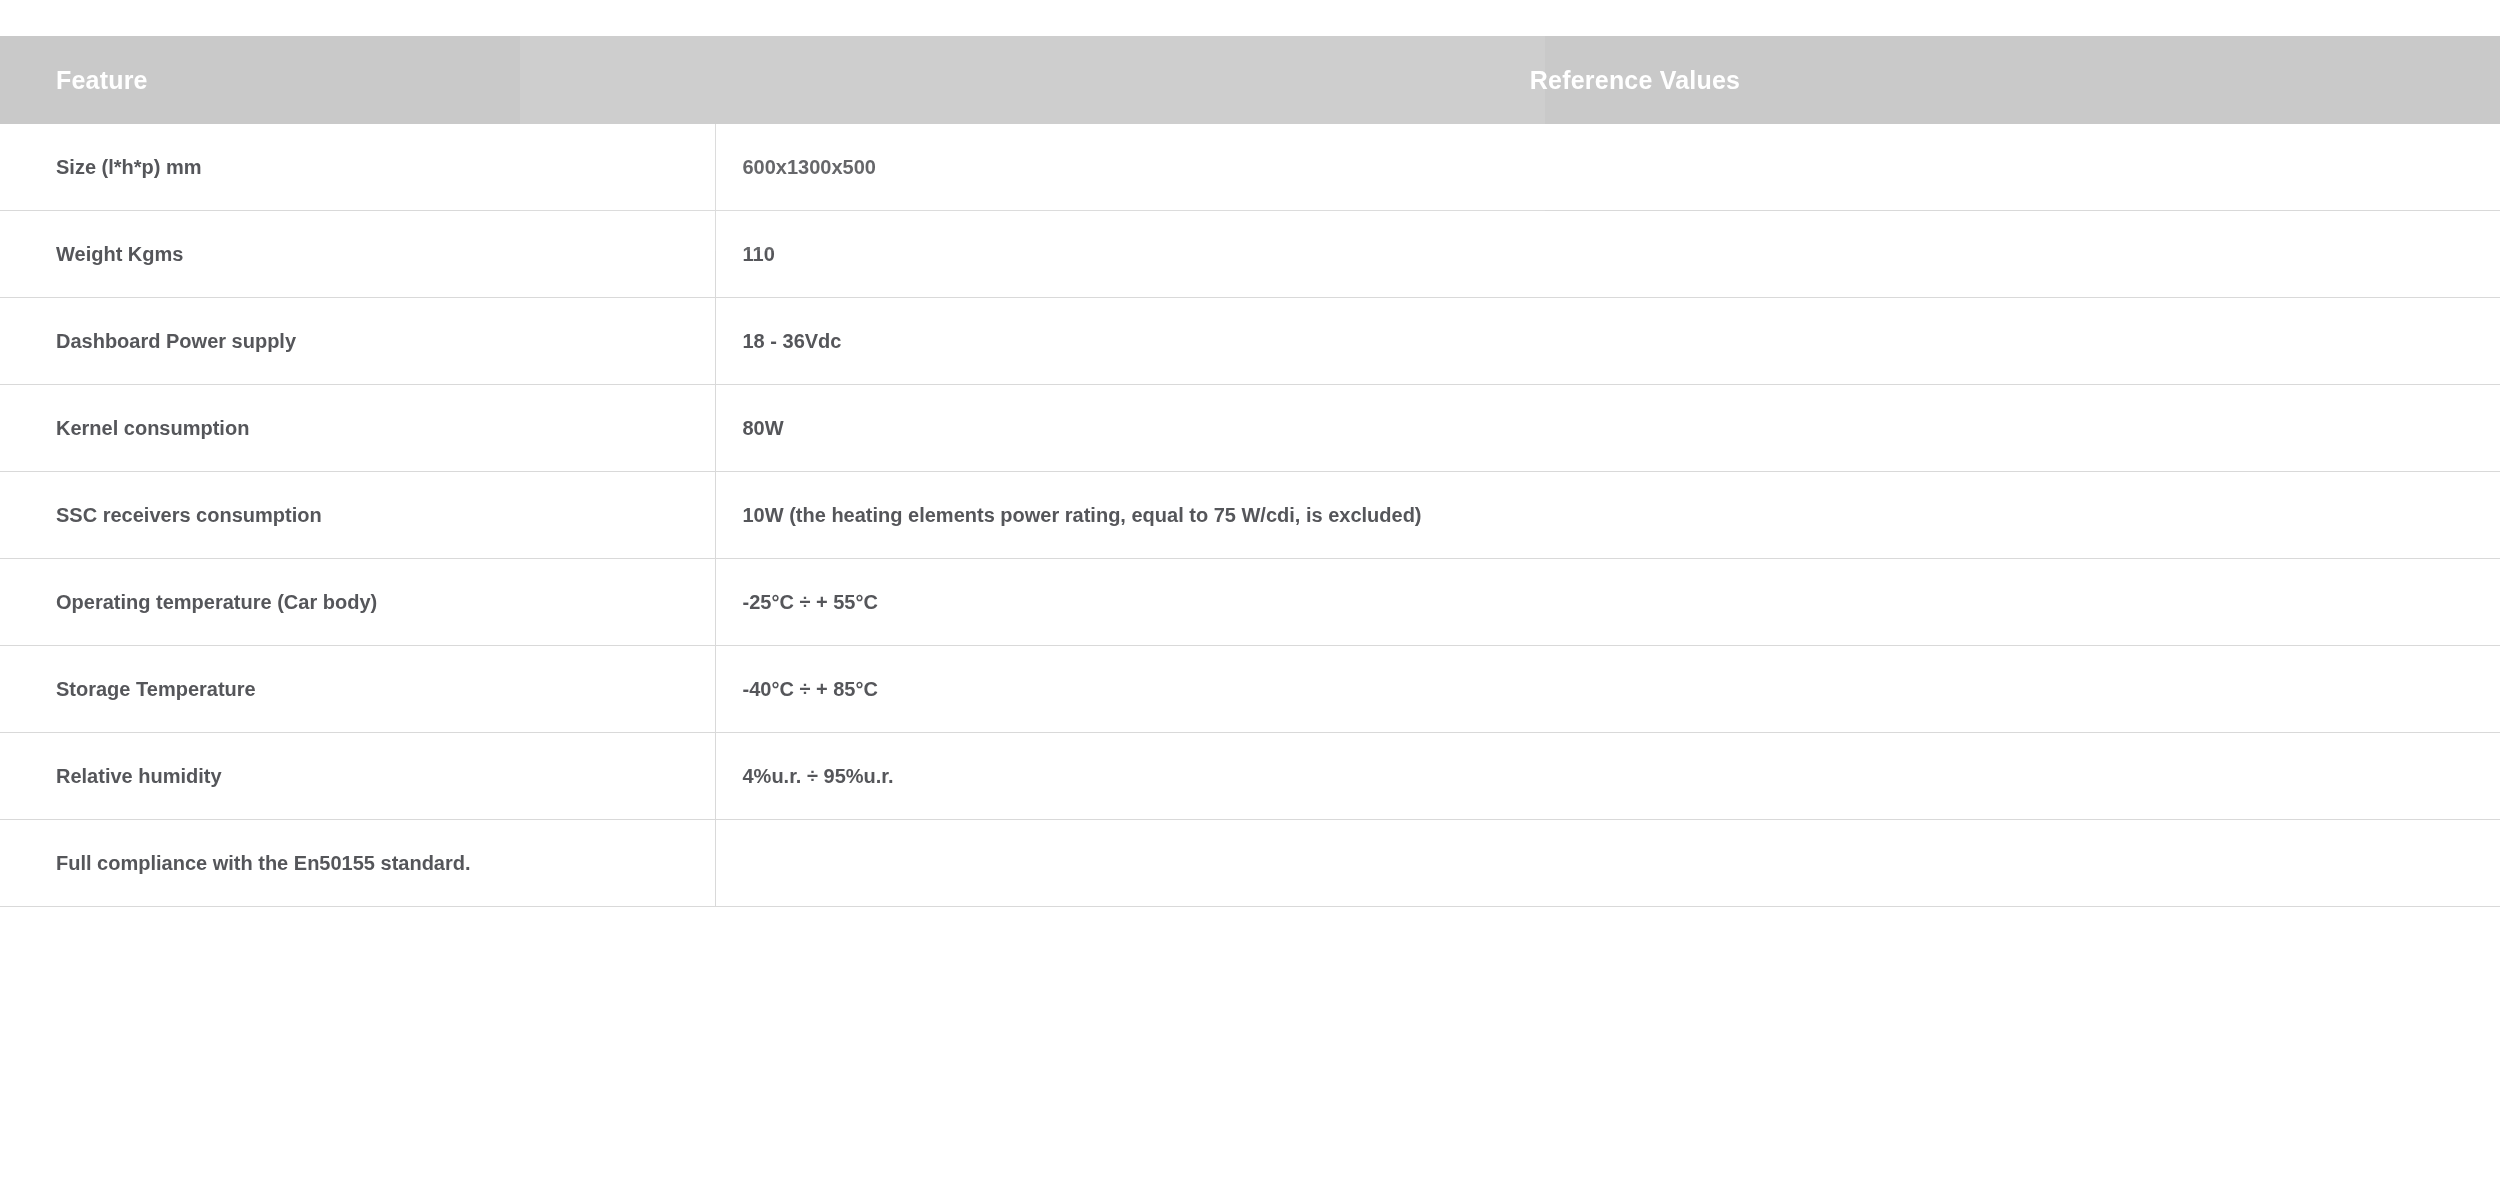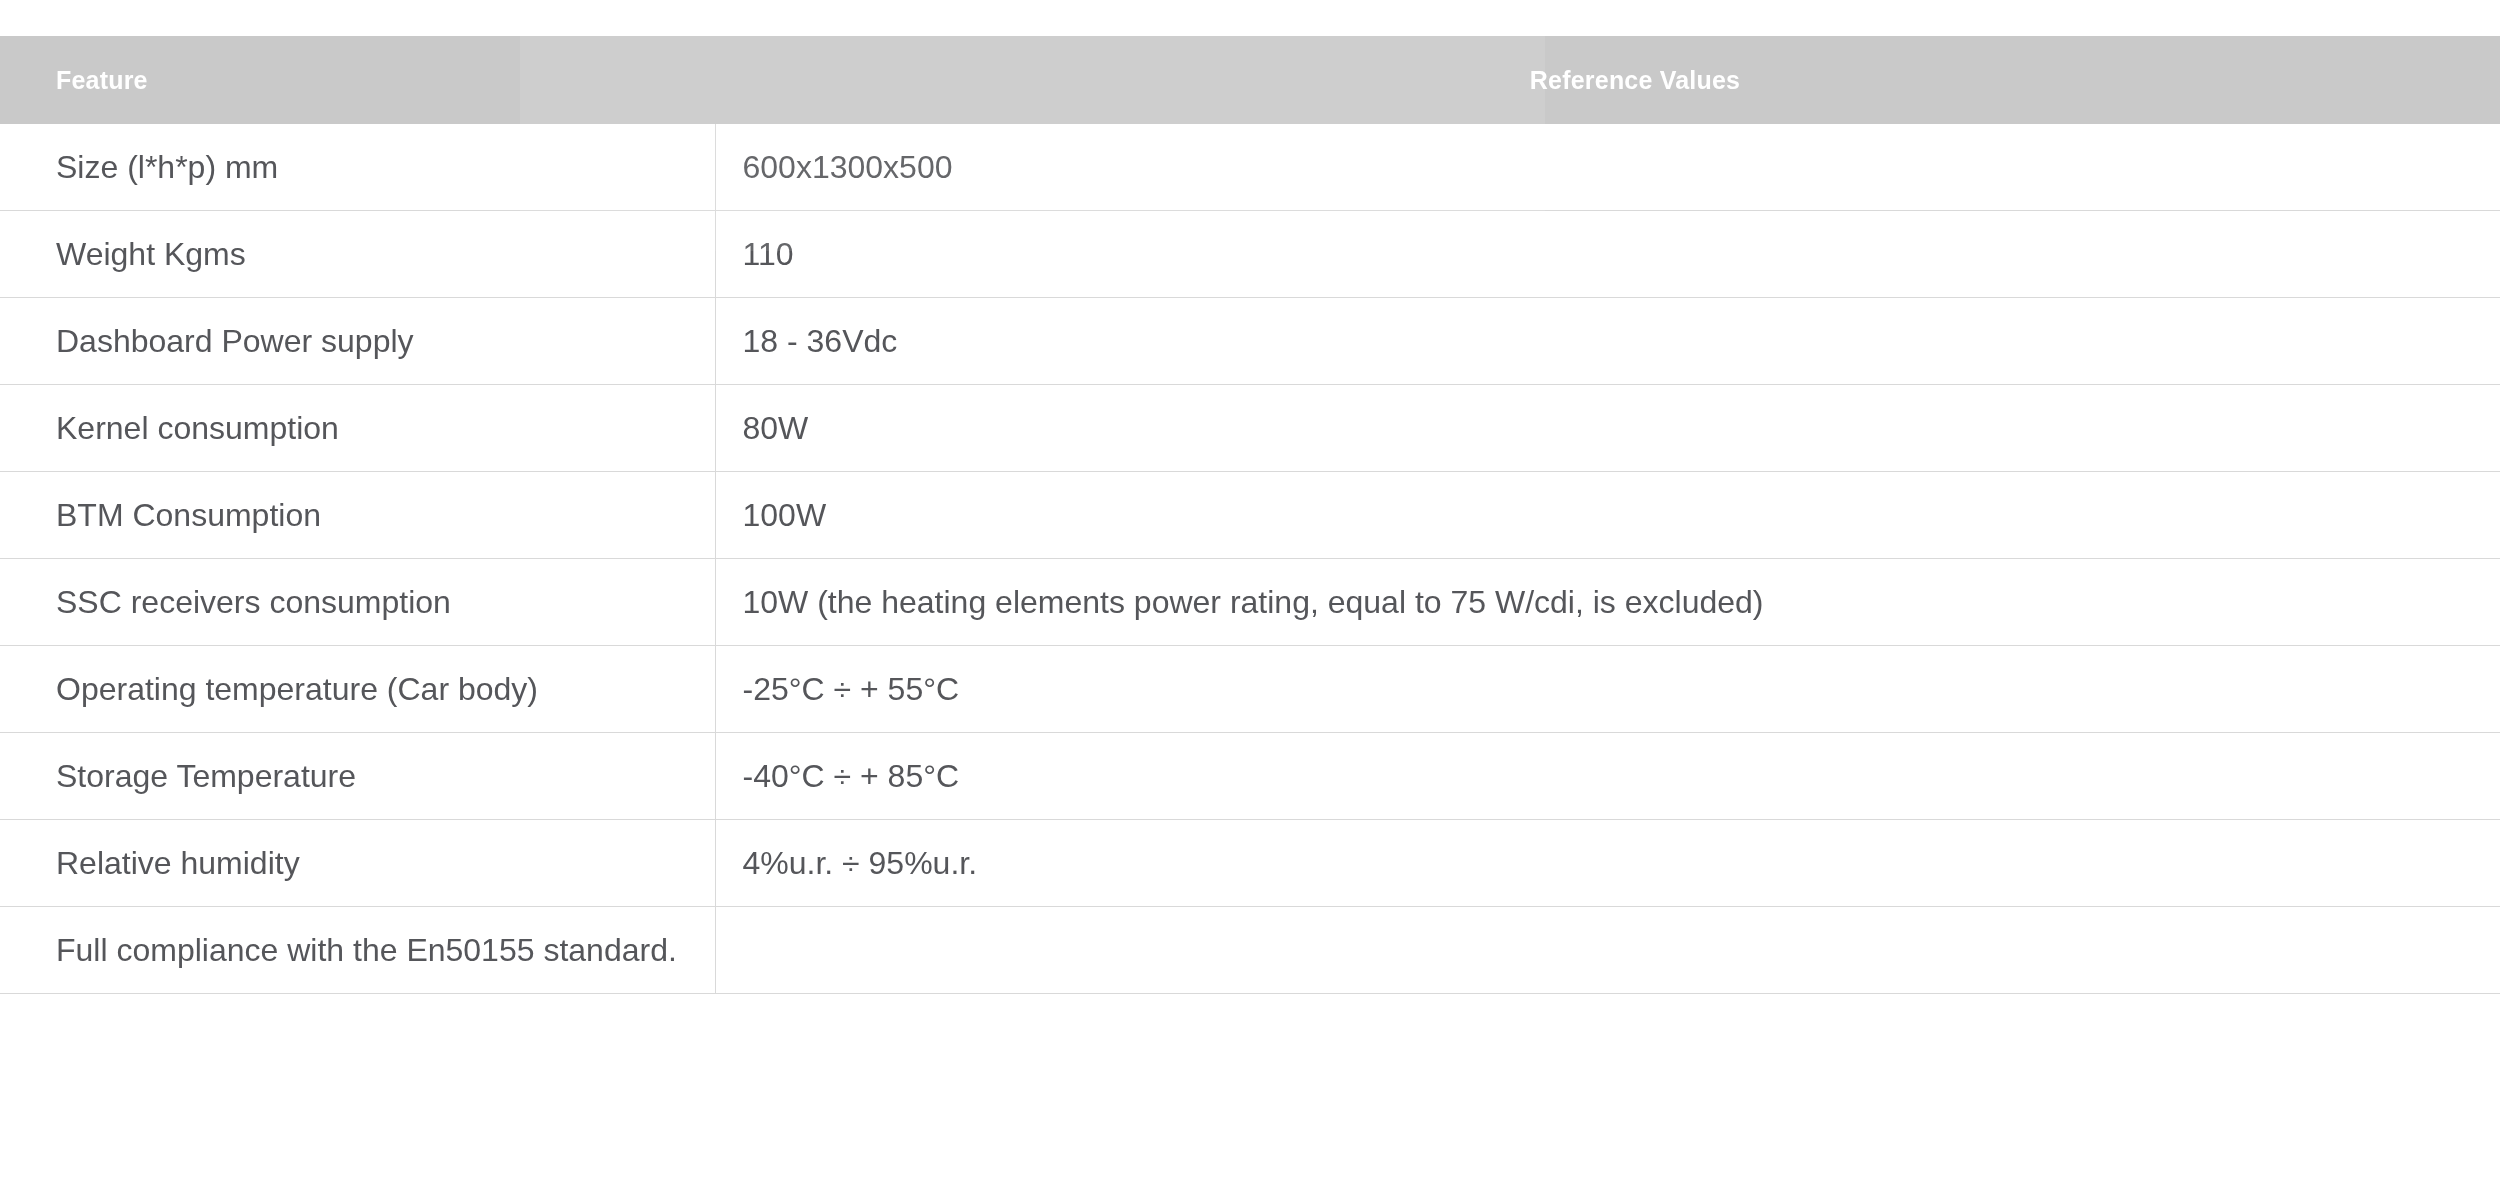--- a/index.html
+++ b/index.html
@@ -56,22 +56,22 @@
     border: none;
     letter-spacing: 0.2px;
   }
   thead th.values-head {
     padding-left: 55px;
     text-align: center;
   }
 
   tbody td {
     height: 86px;
-    font-size: 32px;
-    font-weight: normal;
+    font-size: 20px;
+    font-weight: bold;
     color: #55565a;
     padding: 0 0 0 56px;
     border-bottom: 1px solid #d9d9d9;
     background: #ffffff;
     vertical-align: middle;
     white-space: nowrap;
     overflow: hidden;
     text-overflow: ellipsis;
   }
   tbody td.value-cell {
@@ -122,24 +122,20 @@
       </tr>
       <tr>
         <td class="feature-cell">Dashboard Power supply</td>
         <td class="value-cell">18 - 36Vdc</td>
       </tr>
       <tr>
         <td class="feature-cell">Kernel consumption</td>
         <td class="value-cell">80W</td>
       </tr>
       <tr>
-        <td class="feature-cell">BTM Consumption</td>
-        <td class="value-cell">100W</td>
-      </tr>
-      <tr>
         <td class="feature-cell">SSC receivers consumption</td>
         <td class="value-cell">10W  (the heating elements power rating, equal to 75 W/cdi, is excluded)</td>
       </tr>
       <tr>
         <td class="feature-cell">Operating temperature (Car body)</td>
         <td class="value-cell">-25°C ÷ + 55°C</td>
       </tr>
       <tr>
         <td class="feature-cell">Storage Temperature</td>
         <td class="value-cell">-40°C ÷ + 85°C</td>

